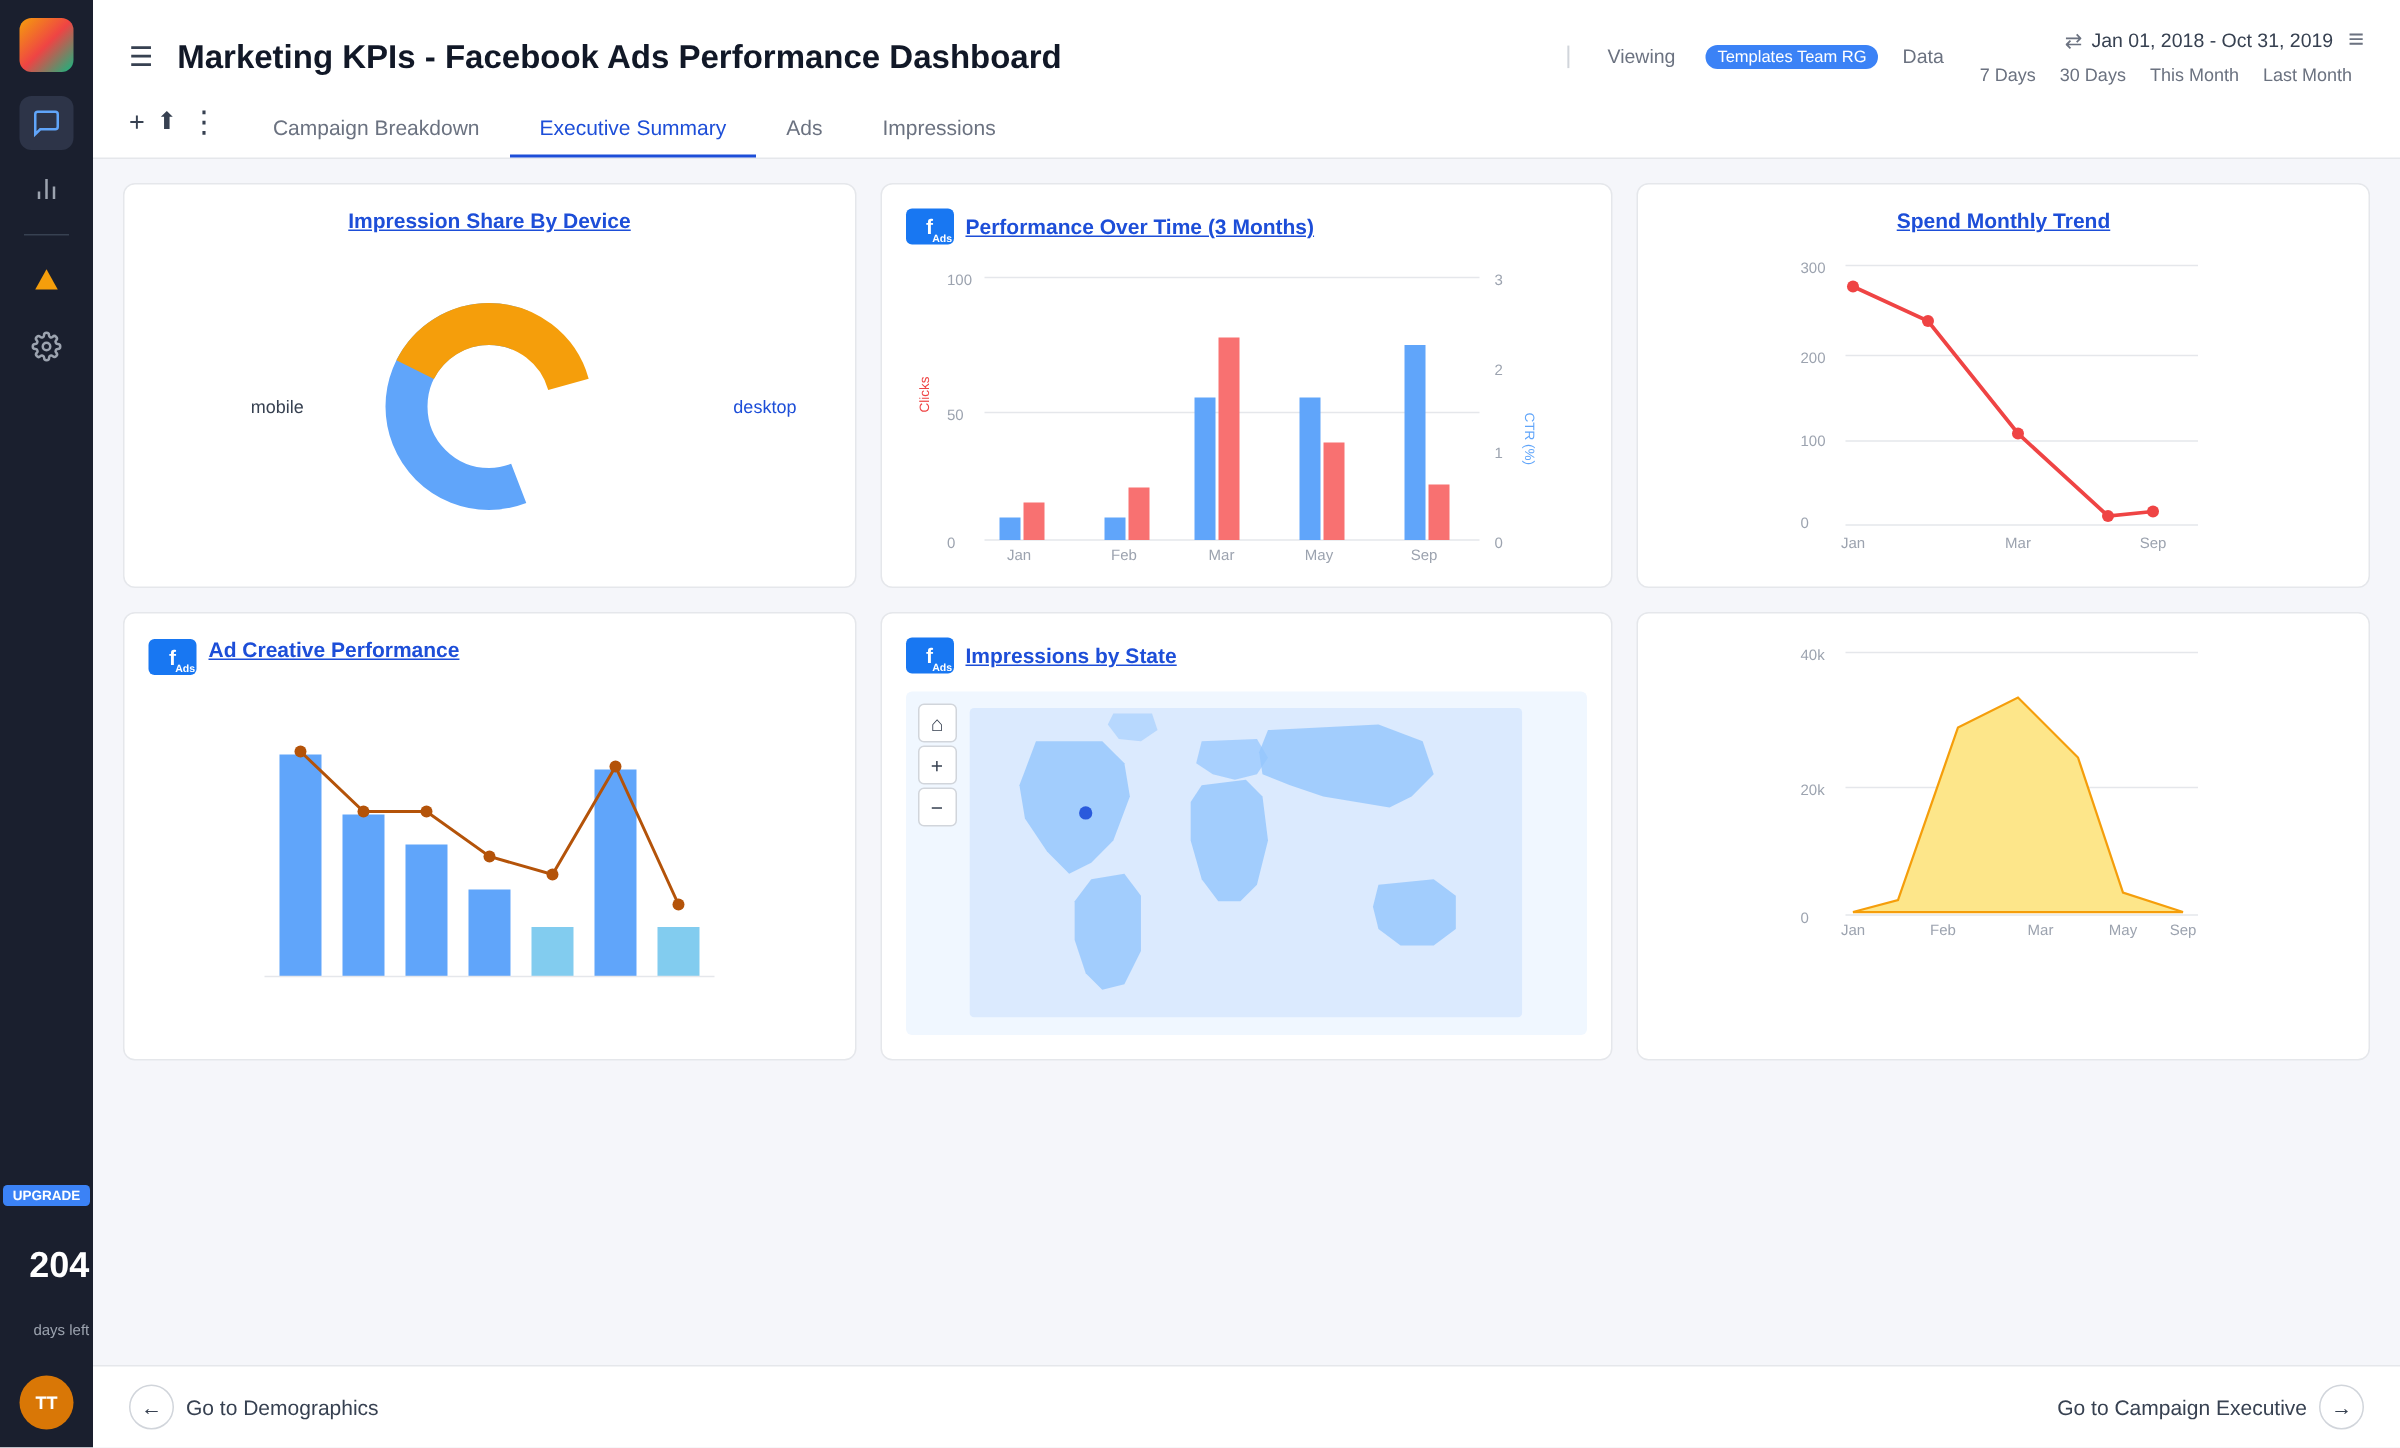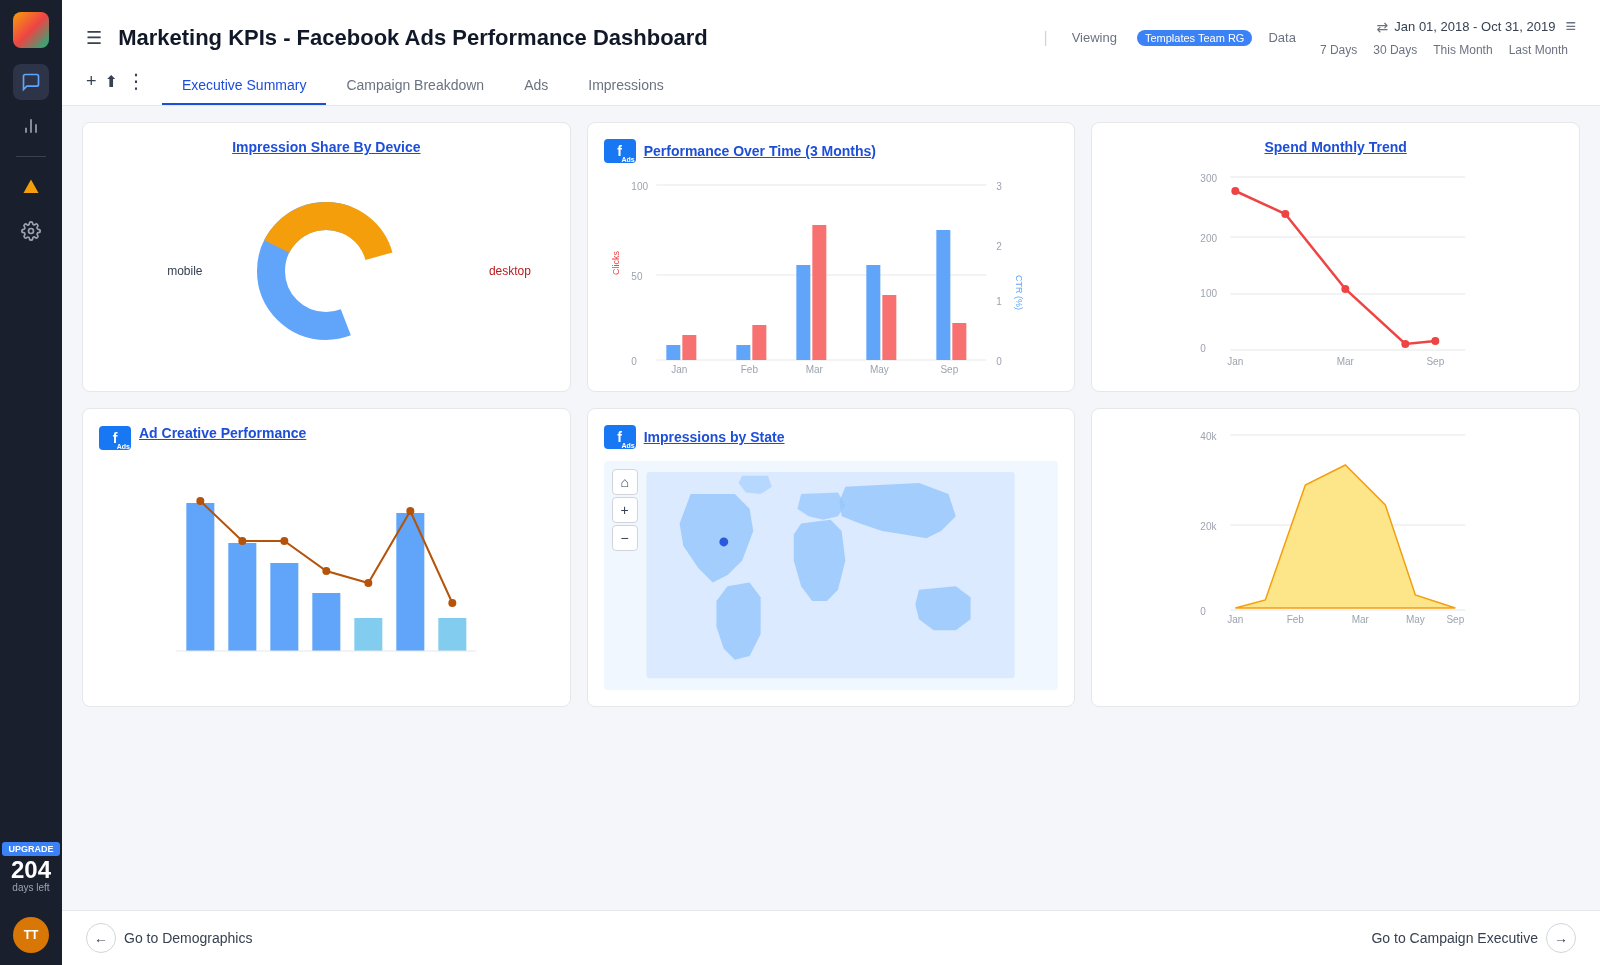--- a/index.html
+++ b/index.html
@@ -202,21 +202,21 @@
     .donut-label-mobile {
       position: absolute;
       left: 15%;
       font-size: 12px;
       color: #374151;
     }
     .donut-label-desktop {
       position: absolute;
       right: 5%;
       font-size: 12px;
-      color: #b91c1c;
+      color: #1d4ed8;
     }
 
     
     .bar-chart-container {
       flex: 1;
       display: flex;
       flex-direction: column;
       position: relative;
     }
 
@@ -325,21 +325,21 @@
 
   <div class="sidebar-icon">
     <svg width="20" height="20" viewBox="0 0 24 24" fill="none" stroke="#9ca3af" stroke-width="2">
       <circle cx="12" cy="12" r="3"></circle>
       <path d="M19.4 15a1.65 1.65 0 0 0 .33 1.82l.06.06a2 2 0 0 1-2.83 2.83l-.06-.06a1.65 1.65 0 0 0-1.82-.33 1.65 1.65 0 0 0-1 1.51V21a2 2 0 0 1-4 0v-.09A1.65 1.65 0 0 0 9 19.4a1.65 1.65 0 0 0-1.82.33l-.06.06a2 2 0 0 1-2.83-2.83l.06-.06A1.65 1.65 0 0 0 4.68 15a1.65 1.65 0 0 0-1.51-1H3a2 2 0 0 1 0-4h.09A1.65 1.65 0 0 0 4.6 9a1.65 1.65 0 0 0-.33-1.82l-.06-.06a2 2 0 0 1 2.83-2.83l.06.06A1.65 1.65 0 0 0 9 4.68a1.65 1.65 0 0 0 1-1.51V3a2 2 0 0 1 4 0v.09a1.65 1.65 0 0 0 1 1.51 1.65 1.65 0 0 0 1.82-.33l.06-.06a2 2 0 0 1 2.83 2.83l-.06.06A1.65 1.65 0 0 0 19.4 9a1.65 1.65 0 0 0 1.51 1H21a2 2 0 0 1 0 4h-.09a1.65 1.65 0 0 0-1.51 1z"></path>
     </svg>
   </div>
 
   <div class="sidebar-spacer"></div>
 
-  <div style="display:flex;flex-direction:column;align-items:center;margin-bottom:8px;">
+  <div style="display:flex;flex-direction:column;align-items:flex-end;margin-bottom:8px;gap:26px;">
     <div class="upgrade-badge">UPGRADE</div>
     <div class="days-left">204</div>
     <div class="days-left-label">days left</div>
   </div>
 
   <div class="avatar">TT</div>
 </div>
 
 <div class="main">
 
@@ -368,22 +368,22 @@
     </div>
 
     <div style="display:flex;align-items:center;gap:16px;margin-bottom:0;">
       <div class="header-actions">
         <span style="font-size:18px;cursor:pointer;color:#374151;">+</span>
         <span style="font-size:16px;cursor:pointer;color:#374151;">⬆</span>
         <span style="font-size:20px;cursor:pointer;color:#374151;">⋮</span>
       </div>
 
       <div class="tabs">
+        <div class="tab">Campaign Breakdown</div>
         <div class="tab active">Executive Summary</div>
-        <div class="tab">Campaign Breakdown</div>
         <div class="tab">Ads</div>
         <div class="tab">Impressions</div>
       </div>
     </div>
   </div>
 
   <div class="content">
 
     <div class="chart-row chart-row-3">
 

